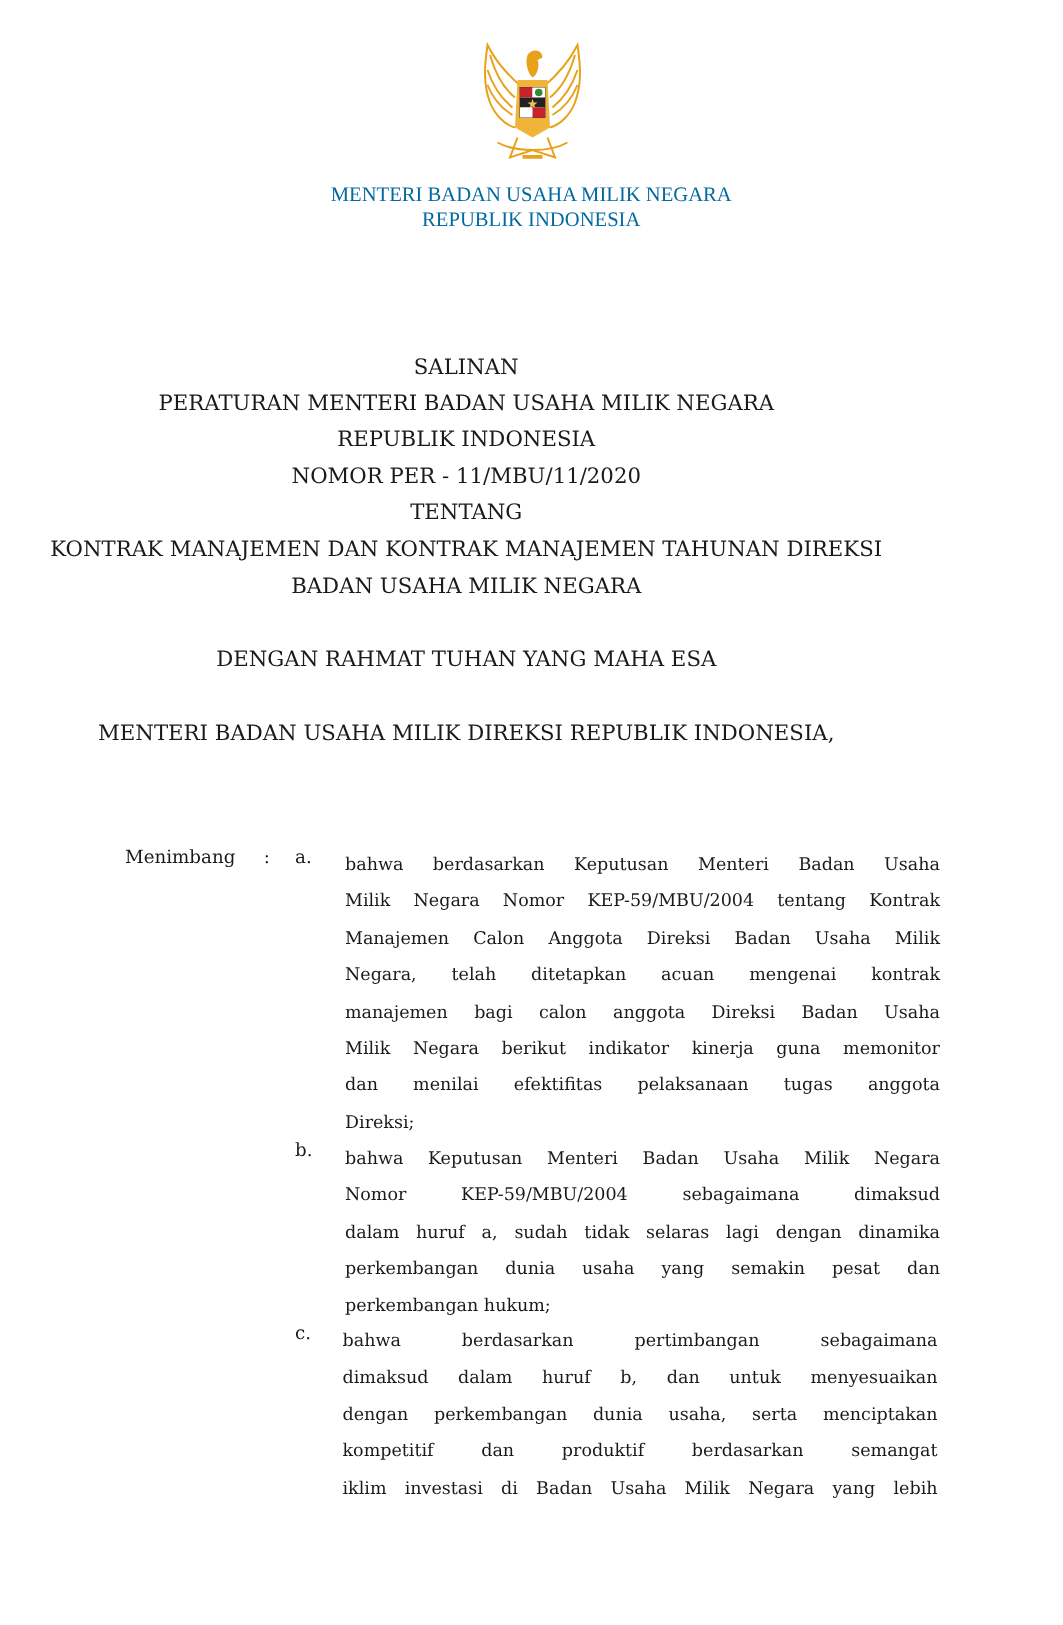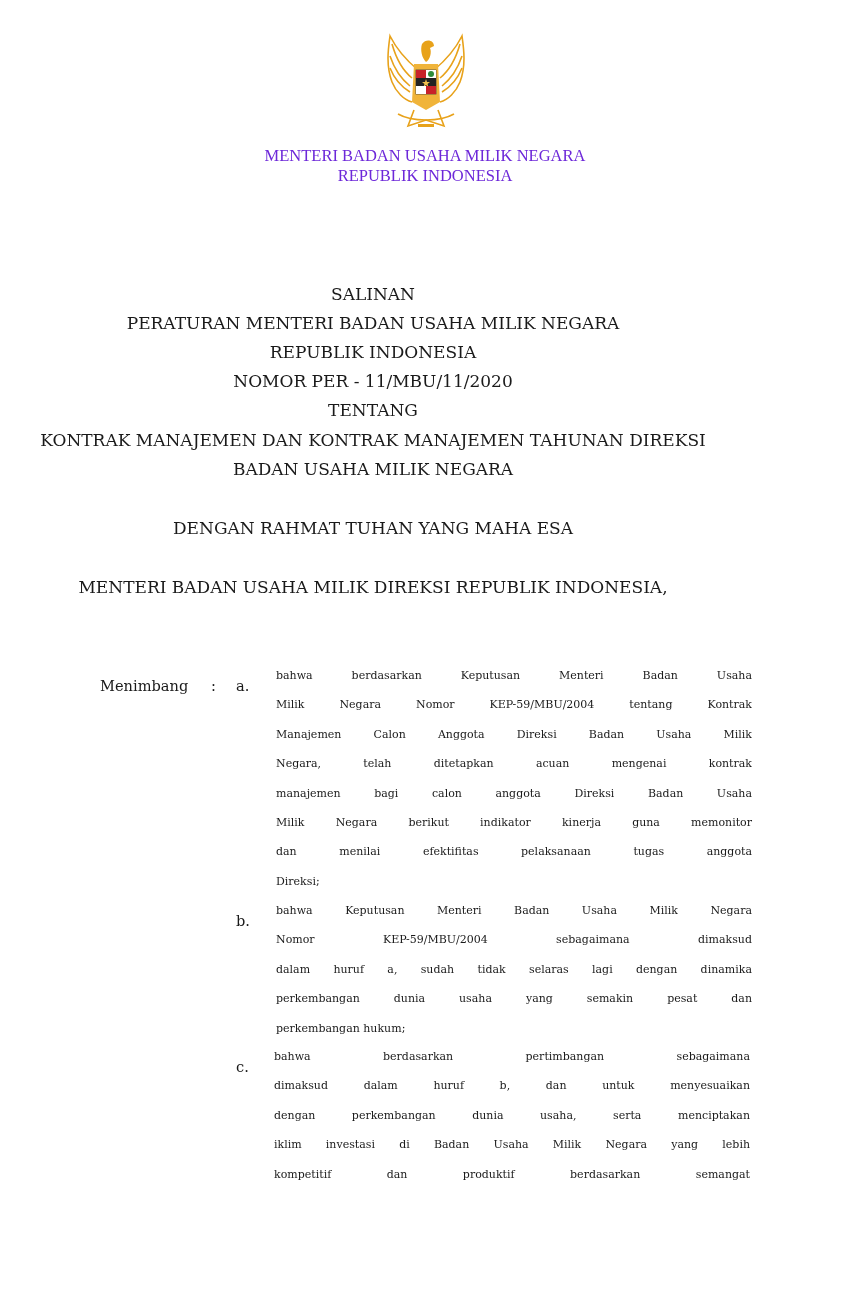--- a/index.html
+++ b/index.html
@@ -1,25 +1,25 @@
 <!DOCTYPE html>
 <html><head>
 <meta charset="utf-8">
 <style>
   html, body { margin:0; padding:0; background:#ffffff; }
   body { width:850px; height:1300px; position:relative; overflow:hidden;
          font-family:"DejaVu Serif", "Liberation Serif", serif; color:#1a1a1a; }
   .emblem { position:absolute; left:378px; top:30px; width:96px; height:104px; }
   .org { position:absolute; left:0; width:850px; text-align:center;
-         font-family:"Liberation Serif", serif; font-size:16.5px; color:#6d28d9; letter-spacing:0; }
+         font-family:"Liberation Serif", serif; font-size:16.5px; color:#0369a1; letter-spacing:0; }
   .org1 { top:146px; }
   .org2 { top:166px; }
   .center-line { position:absolute; left:0; width:746px; text-align:center;
                  font-size:17px; white-space:nowrap; }
-  .body-text { position:absolute; left:276px; width:476px; font-size:11px; }
+  .body-text { position:absolute; left:276px; width:476px; font-size:14px;margin-top:16px; }
   .just-line { display:block; height:29.4px; line-height:20px; text-align:justify; text-align-last:justify; white-space:normal; }
   .last-line { text-align-last:left; }
   .label { position:absolute; font-size:14.6px;margin-top:11px; }
 </style>
 </head>
 <body>
 
 <div class="emblem">
   <svg width="96" height="104" viewBox="0 0 96 104">
     <g fill="none" stroke="#e8a21a" stroke-width="1.6">
@@ -91,15 +91,15 @@
   <span class="just-line">dalam huruf a, sudah tidak selaras lagi dengan dinamika</span>
   <span class="just-line">perkembangan dunia usaha yang semakin pesat dan</span>
   <span class="just-line last-line">perkembangan hukum;</span>
 </div>
 
 <div class="label" style="left:236px; top:1047px">c.</div>
 <div class="body-text" style="top:1047px; left:274px; width:476px">
   <span class="just-line">bahwa berdasarkan pertimbangan sebagaimana</span>
   <span class="just-line">dimaksud dalam huruf b, dan untuk menyesuaikan</span>
   <span class="just-line">dengan perkembangan dunia usaha, serta menciptakan</span>
+  <span class="just-line">kompetitif dan produktif berdasarkan semangat</span>
   <span class="just-line">iklim investasi di Badan Usaha Milik Negara yang lebih</span>
-  <span class="just-line">kompetitif dan produktif berdasarkan semangat</span>
 </div>
 
 </body></html>

